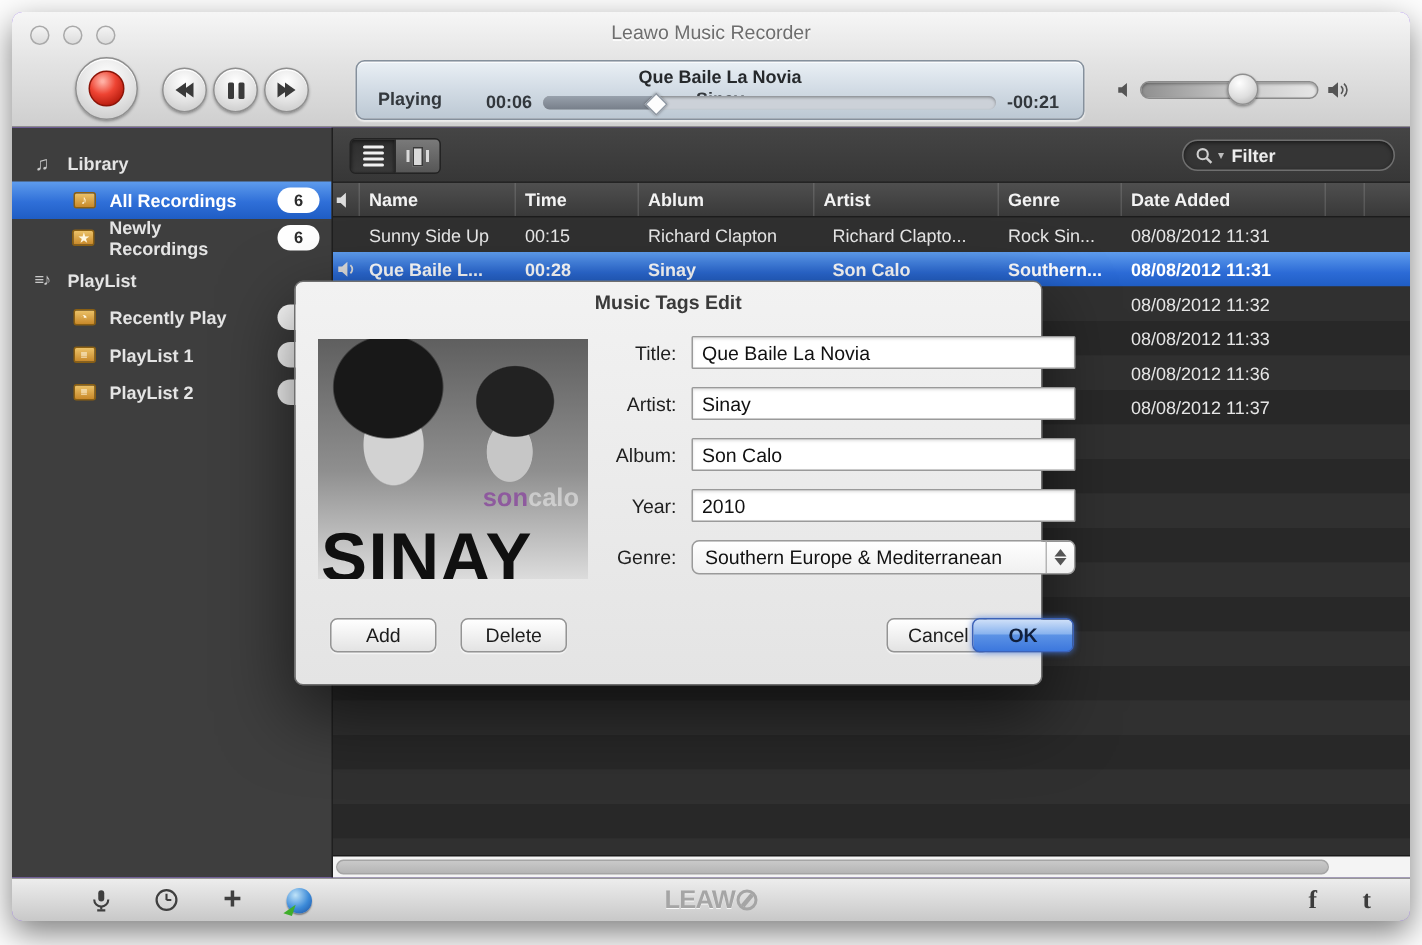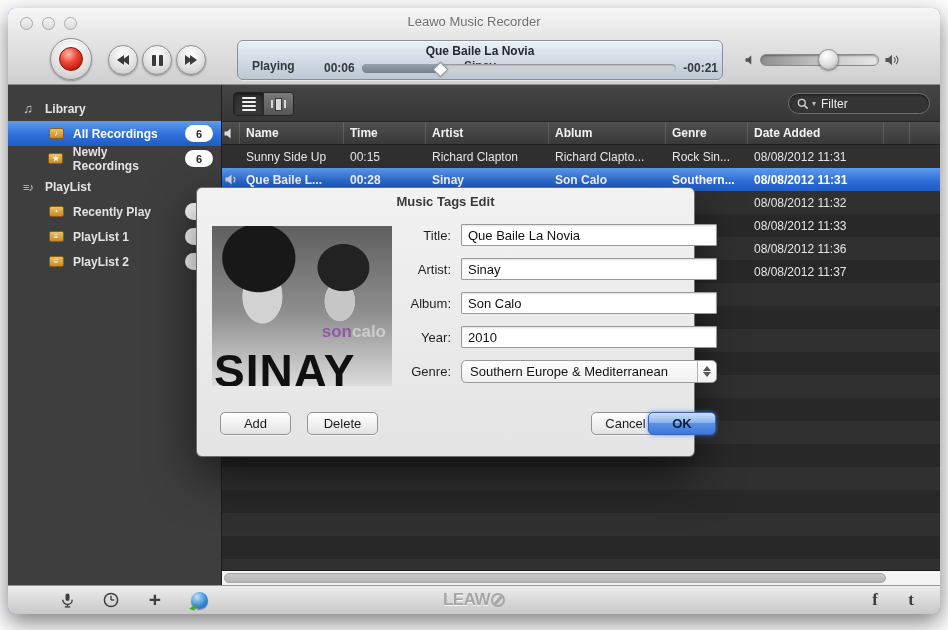--- a/index.html
+++ b/index.html
@@ -32,21 +32,21 @@
   .bar{width:4px;height:11px;background:#3a3a3a;border-radius:1px;margin:0 1.5px;}
   
   .np{position:absolute;left:229px;top:32px;width:486px;height:40px;border-radius:6px;
       border:1px solid #85909c;background:linear-gradient(180deg,#eaf0f5 0%,#d4dde6 45%,#bcc8d3 100%);
       box-shadow:inset 0 1px 0 rgba(255,255,255,.7),0 1px 1px rgba(255,255,255,.6);box-sizing:border-box;}
   .np-title{position:absolute;top:3px;left:0;right:0;text-align:center;font-weight:bold;
             font-size:12px;color:#26292c;}
   .np-status{position:absolute;top:18px;left:14px;font-weight:bold;font-size:12px;color:#33383d;}
   .np-artist{position:absolute;top:18px;left:0;right:0;text-align:center;font-weight:bold;
              font-size:12px;color:#33383d;}
-  .np-progress{position:absolute;bottom:4px;left:86px;right:4px;height:13px;
+  .np-progress{position:absolute;bottom:4px;left:86px;right:16px;height:13px;
                display:flex;align-items:center;gap:7px;text-align:center;}
   .np-time{font-weight:bold;font-size:12px;color:#33383d;line-height:13px;}
   .track{position:relative;flex:1;height:9px;border-radius:5px;background:#ccd1d8;
          box-shadow:inset 0 1px 2px rgba(0,0,0,.35);}
   .fill{position:absolute;left:0;top:0;bottom:0;border-radius:5px 0 0 5px;
         background:linear-gradient(180deg,#98a1ac,#777f8a);}
   .thumb{position:absolute;top:0;width:9px;height:9px;background:#fdfdfd;border:1px solid #8e97a2;
          transform:rotate(45deg);box-shadow:0 0 2px rgba(0,0,0,.4);}
   
   .vol{position:absolute;left:737px;top:41px;height:22px;display:flex;align-items:center;gap:6px;color:#555;}
@@ -81,21 +81,21 @@
   .seg-flow{background:linear-gradient(180deg,#7a7a7a,#565656);border-left:1px solid #2a2a2a;}
   .hamb{display:flex;flex-direction:column;gap:2px;}
   .hamb i{display:block;width:14px;height:2px;background:#f1f1f1;border-radius:1px;}
   .flowg{display:flex;align-items:center;gap:2px;}
   .flowg .fside{width:2px;height:8px;background:#d9d9d9;}
   .flowg .fmid{width:5px;height:11px;background:#d9d9d9;border:1px solid #3a3a3a;}
   .filter{position:absolute;right:10px;top:8px;width:142px;height:21px;border-radius:11px;
           border:1px solid #6f6f6f;background:#353535;box-shadow:inset 0 1px 3px rgba(0,0,0,.55);
           display:flex;align-items:center;padding:0 8px;gap:3px;box-sizing:border-box;color:#cfcfcf;}
   .filter input{flex:1;background:transparent;border:none;outline:none;color:#fff;
-                font-size:12px;font-weight:normal;font-family:"Liberation Sans",sans-serif;min-width:0;}
+                font-size:12px;font-weight:bold;font-family:"Liberation Sans",sans-serif;min-width:0;}
   .filter input::placeholder{color:#ededed;opacity:1;}
   .fcarat{font-size:8px;color:#bdbdbd;}
   
   .thead{display:flex;height:23px;background:linear-gradient(180deg,#4f4f4f,#393939);
          border-bottom:1px solid #1c1c1c;color:#f3f3f3;font-size:12px;font-weight:bold;
          align-items:center;box-sizing:border-box;}
   .hc{height:100%;display:flex;align-items:center;padding-left:6px;box-sizing:border-box;
       border-right:1px solid rgba(255,255,255,.13);overflow:hidden;white-space:nowrap;}
   .tbody{flex:1;overflow:hidden;}
   .trow{display:flex;height:23px;color:#e6e6e6;font-size:12px;align-items:center;}
@@ -316,22 +316,22 @@
         </div>
       </div>
       <div class="thead" id="thead">
           <span class="hc spk" style="width:18px">
             <svg width="13" height="11" viewBox="0 0 13 11">
               <path d="M0.5 3.6h2.6L6.6 0.5v10L3.1 7.4H0.5z" fill="currentColor"></path>
             </svg>
           </span>
           <span class="hc" style="width:104px">Name</span>
           <span class="hc" style="width:82px">Time</span>
+          <span class="hc" style="width:117px">Ablum</span>
           <span class="hc" style="width:123px">Artist</span>
-          <span class="hc" style="width:117px">Ablum</span>
           <span class="hc" style="width:82px">Genre</span>
           <span class="hc" style="width:136px">Date Added</span>
           <span class="hc" style="width:26px"></span>
           <span class="hc" style="flex:1;border-right:none"></span>
         </div>
       <div class="tbody" id="tbody">
           <div class="trow odd">
             <span class="tc spk" style="width:18px"></span>
             <span class="tc" style="width:104px">Sunny Side Up</span>
             <span class="tc" style="width:82px">00:15</span>

